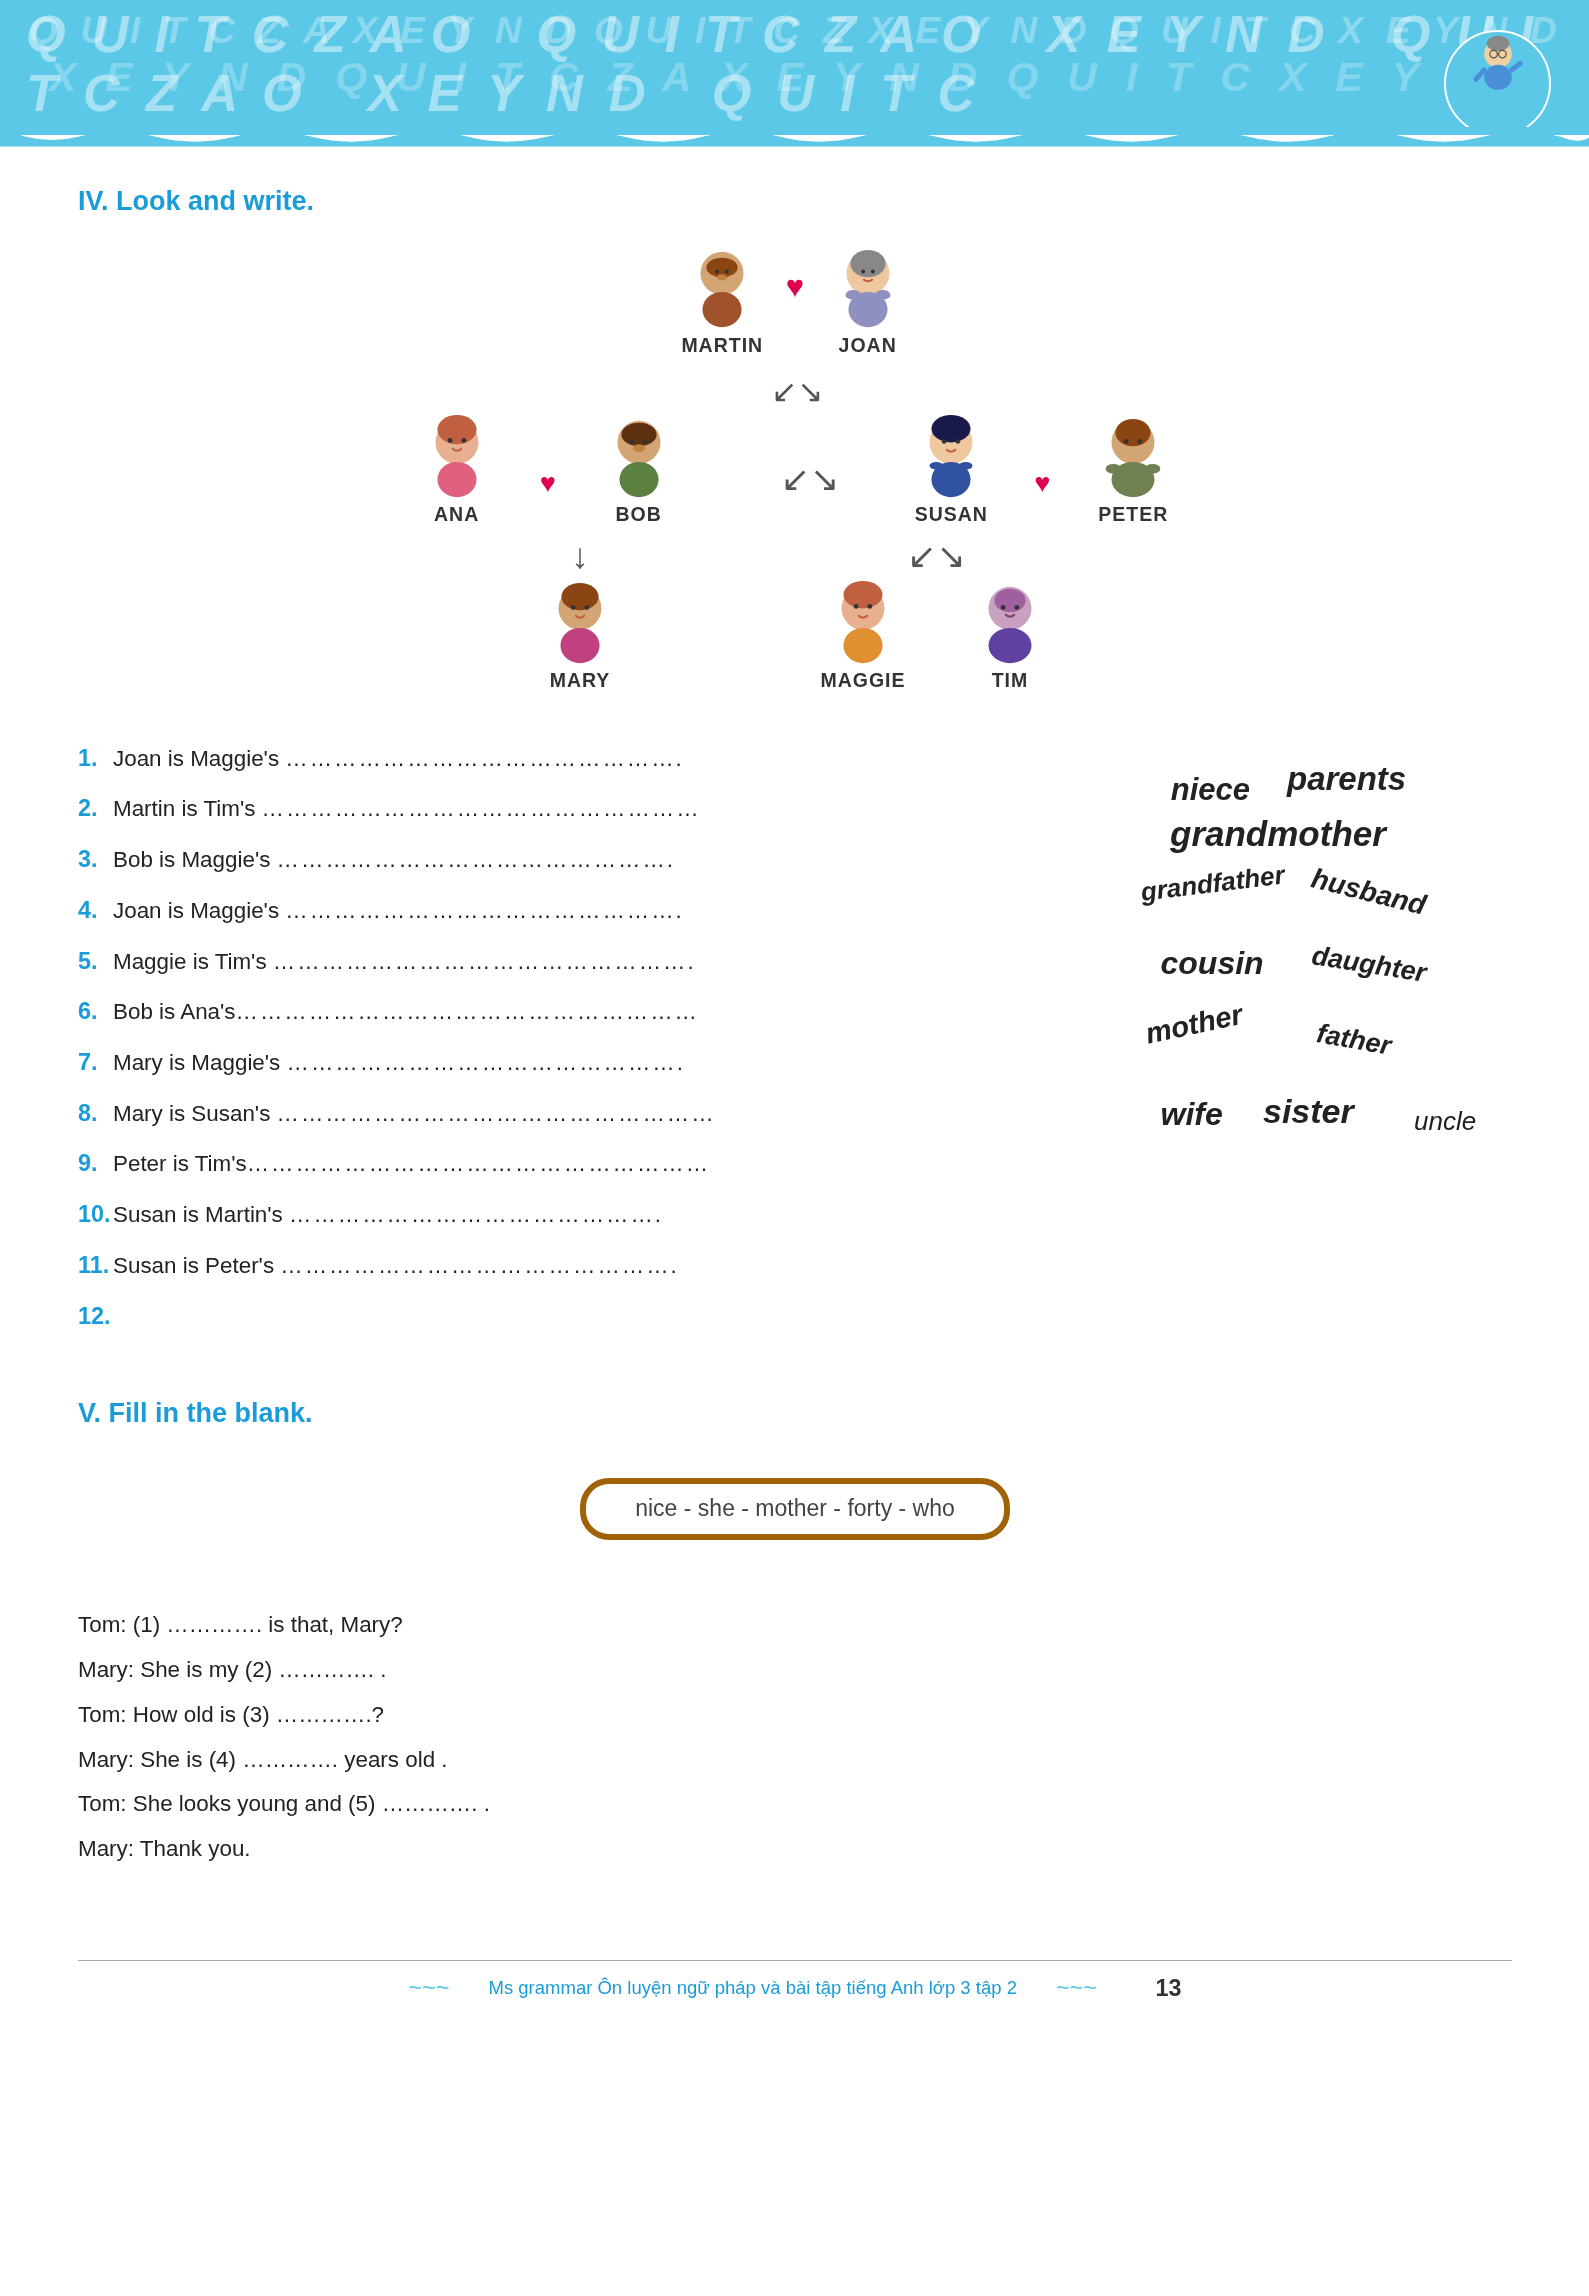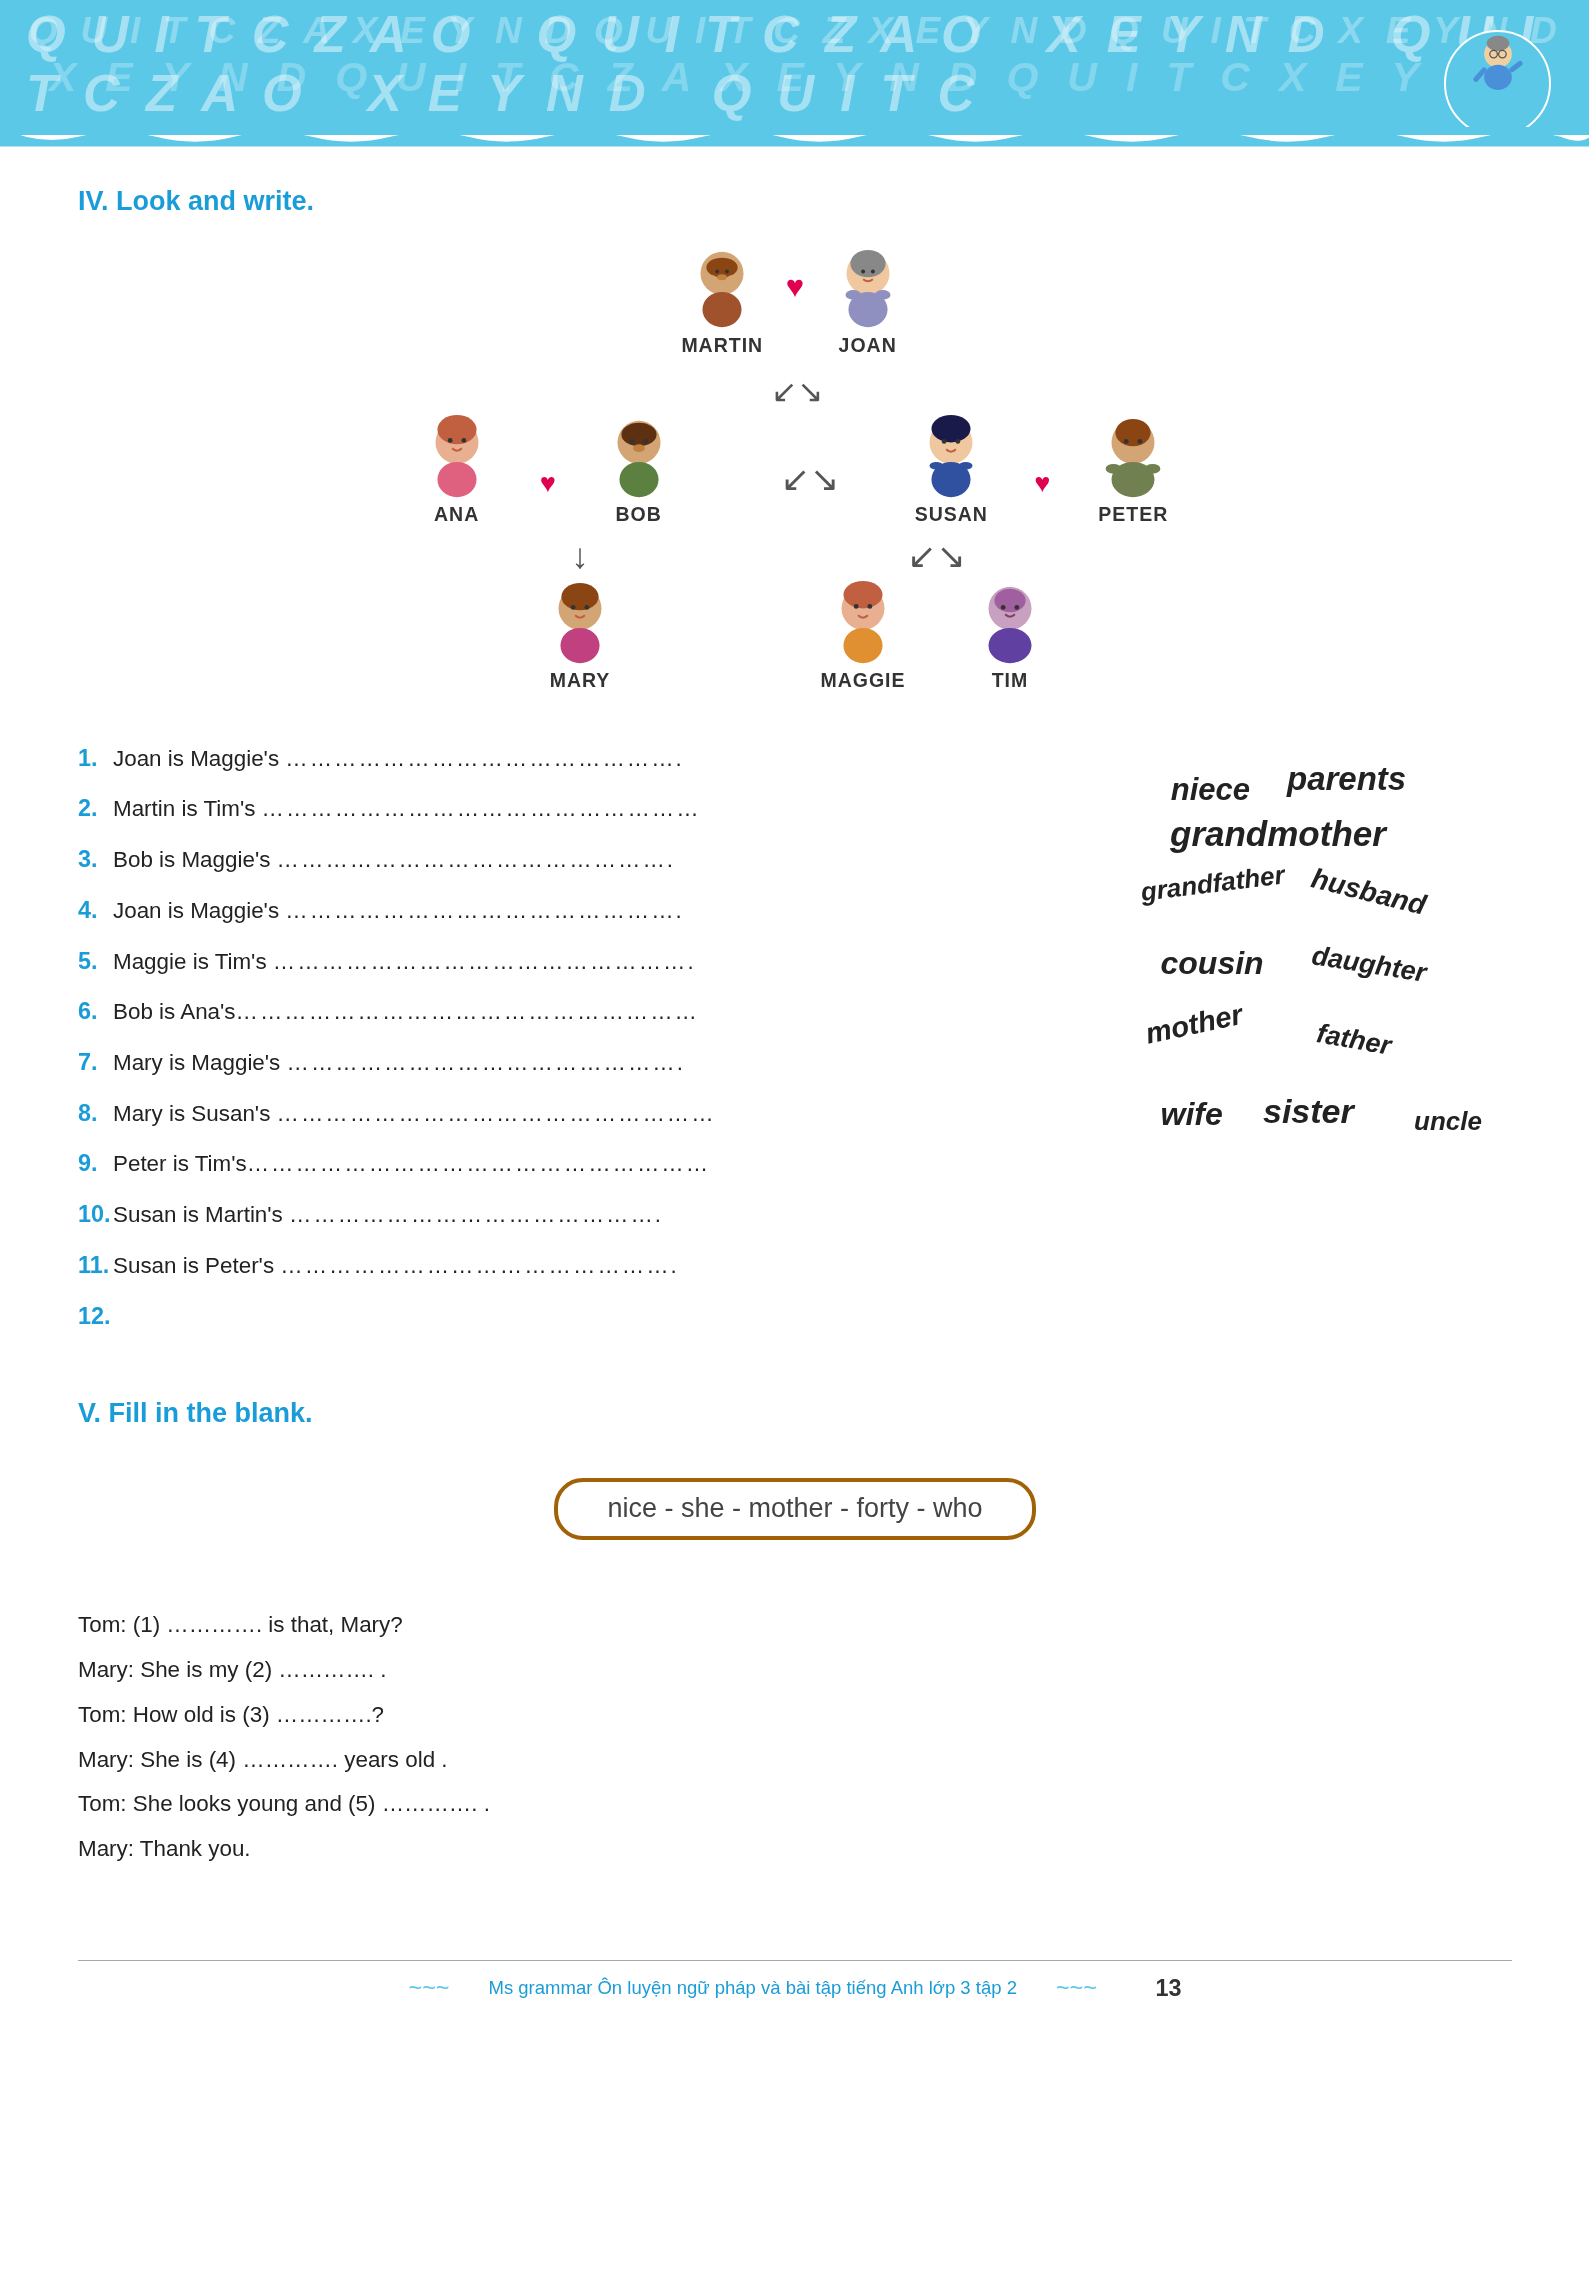--- a/index.html
+++ b/index.html
@@ -143,24 +143,24 @@
       padding: 19.5px;
       margin-top: 19.5px;
     }
 
     
     .section-v {
       margin-top: 19.5px;
     }
     .fill-blank-box {
       display: inline-block;
-      border: 4px solid #a16207;
+      border: 6px solid #a16207;
       border-radius: 29px;
       padding: 11.7px 49px;
-      font-size: 27px;
+      font-size: 23px;
       color: #444;
       margin: 19.5px auto 29px auto;
       display: flex;
       justify-content: center;
       width: fit-content;
     }
     .dialogue-lines {
       font-size: 22.4px;
       line-height: 2.0;
       color: #222;
@@ -516,21 +516,21 @@
         <span style="position:absolute;top:180px;left:171px;font-size:27px;font-style:italic;font-weight:bold;color:#222;transform:rotate(9deg);transform-origin:left center;">daughter</span>
 
         <span style="position:absolute;top:258px;left:4.9px;font-size:29px;font-style:italic;font-weight:bold;color:#222;transform:rotate(-12deg);transform-origin:left center;">mother</span>
 
         <span style="position:absolute;top:258px;left:176px;font-size:27px;font-style:italic;font-weight:bold;color:#222;transform:rotate(10deg);transform-origin:left center;">father</span>
 
         <span style="position:absolute;top:336px;left:19.5px;font-size:32px;font-style:italic;font-weight:bold;color:#222;">wife</span>
 
         <span style="position:absolute;top:332px;left:122px;font-size:34px;font-style:italic;font-weight:900;color:#222;">sister</span>
 
-        <span style="position:absolute;top:346px;left:273px;font-size:26px;font-style:italic;font-weight:bold;color:#222;">uncle</span>
+        <span style="position:absolute;top:346px;left:273px;font-size:26px;font-style:italic;font-weight:normal;color:#222;">uncle</span>
       </div>
     </div>
   </div>
 
   <div class="section-v">
     <div class="section-header">V. Fill in the blank.</div>
 
     <div style="display:flex;justify-content:center;margin-bottom:34px;">
       <div class="fill-blank-box">
         <span>nice - she - mother - forty - who</span>

